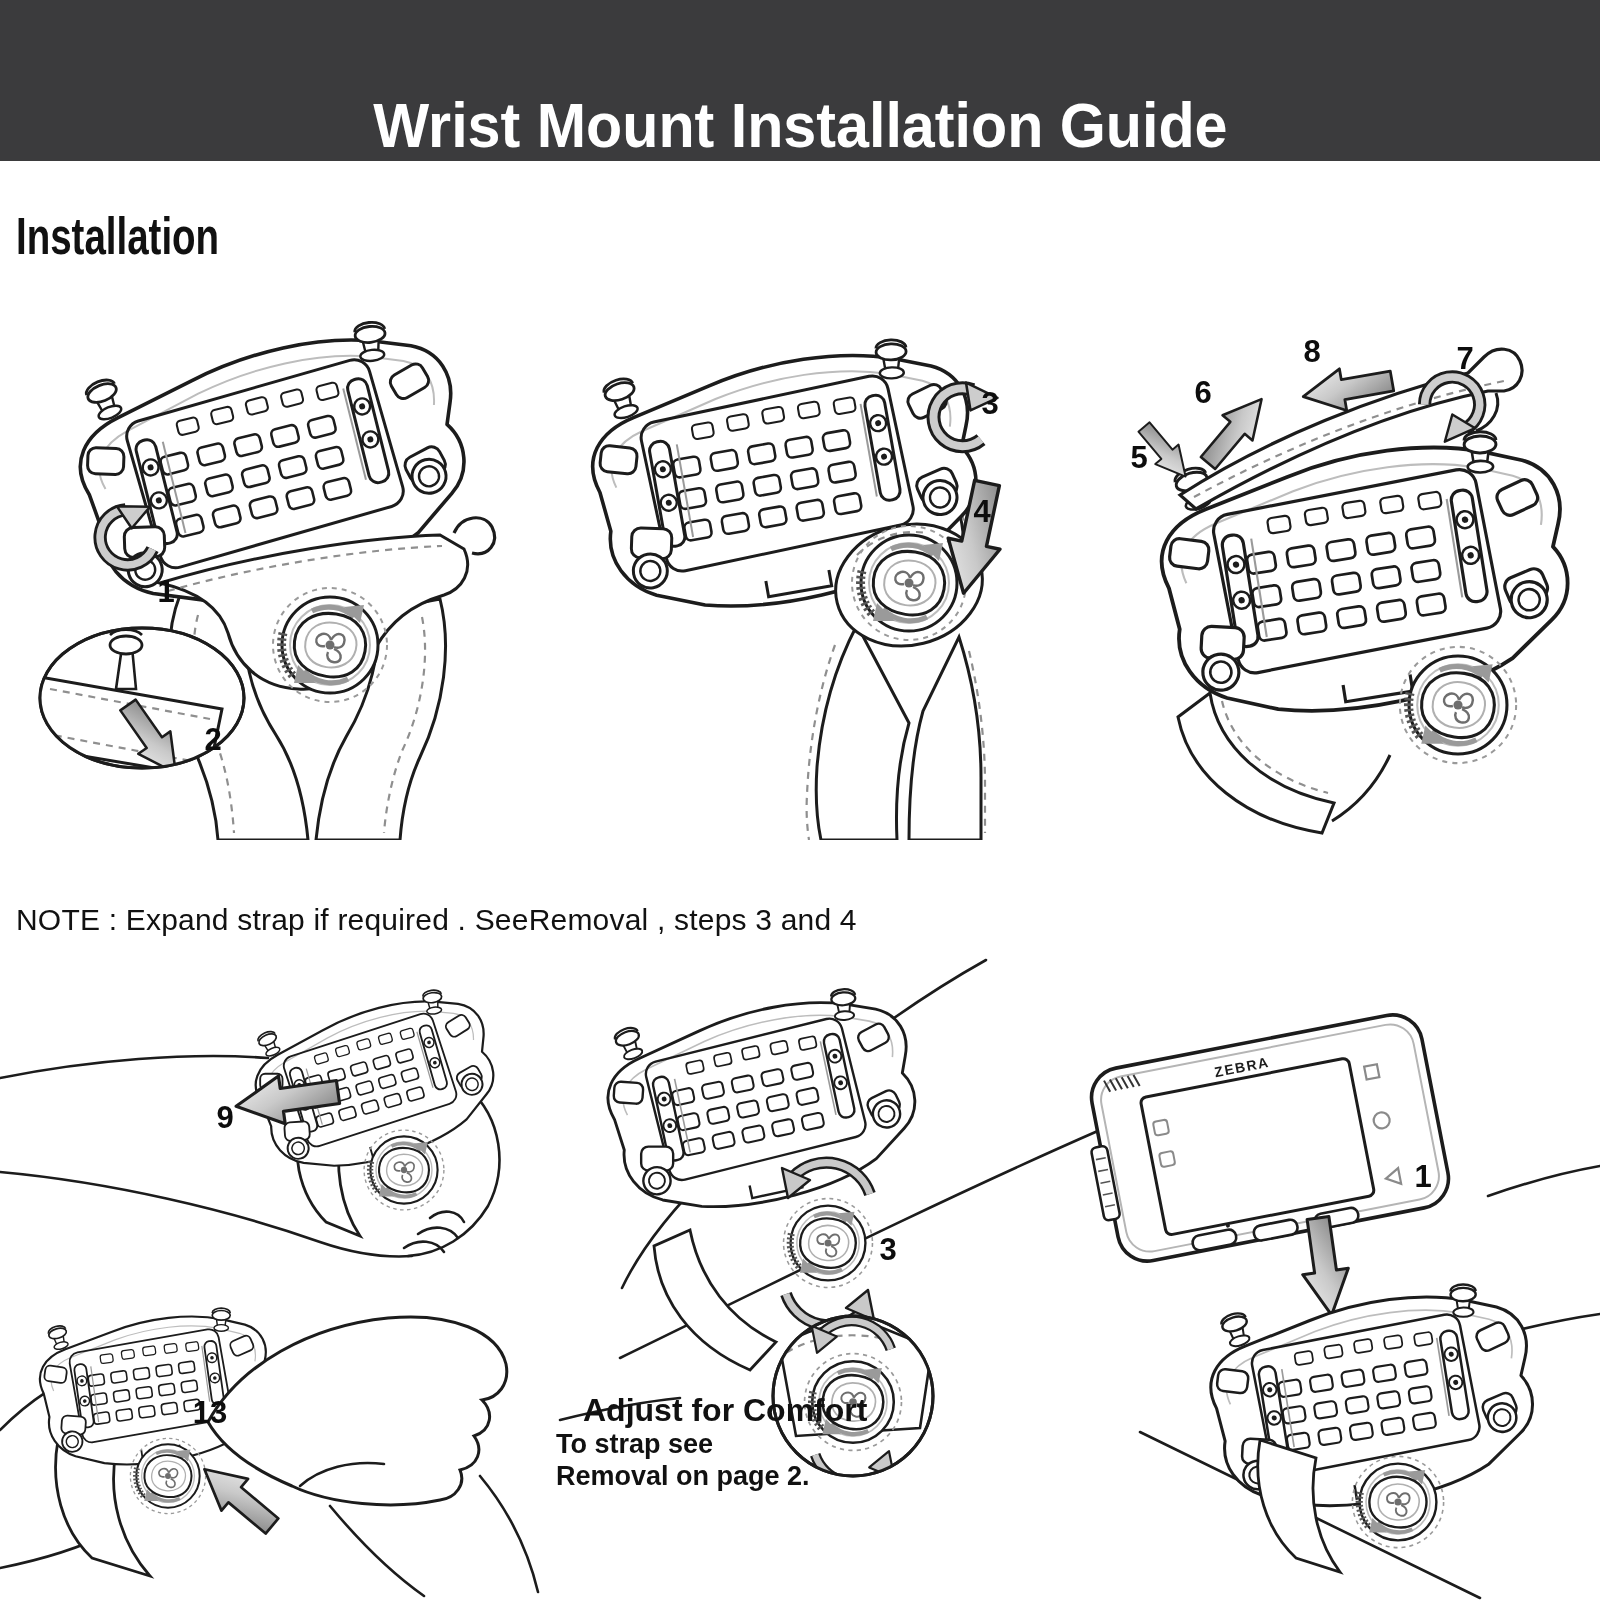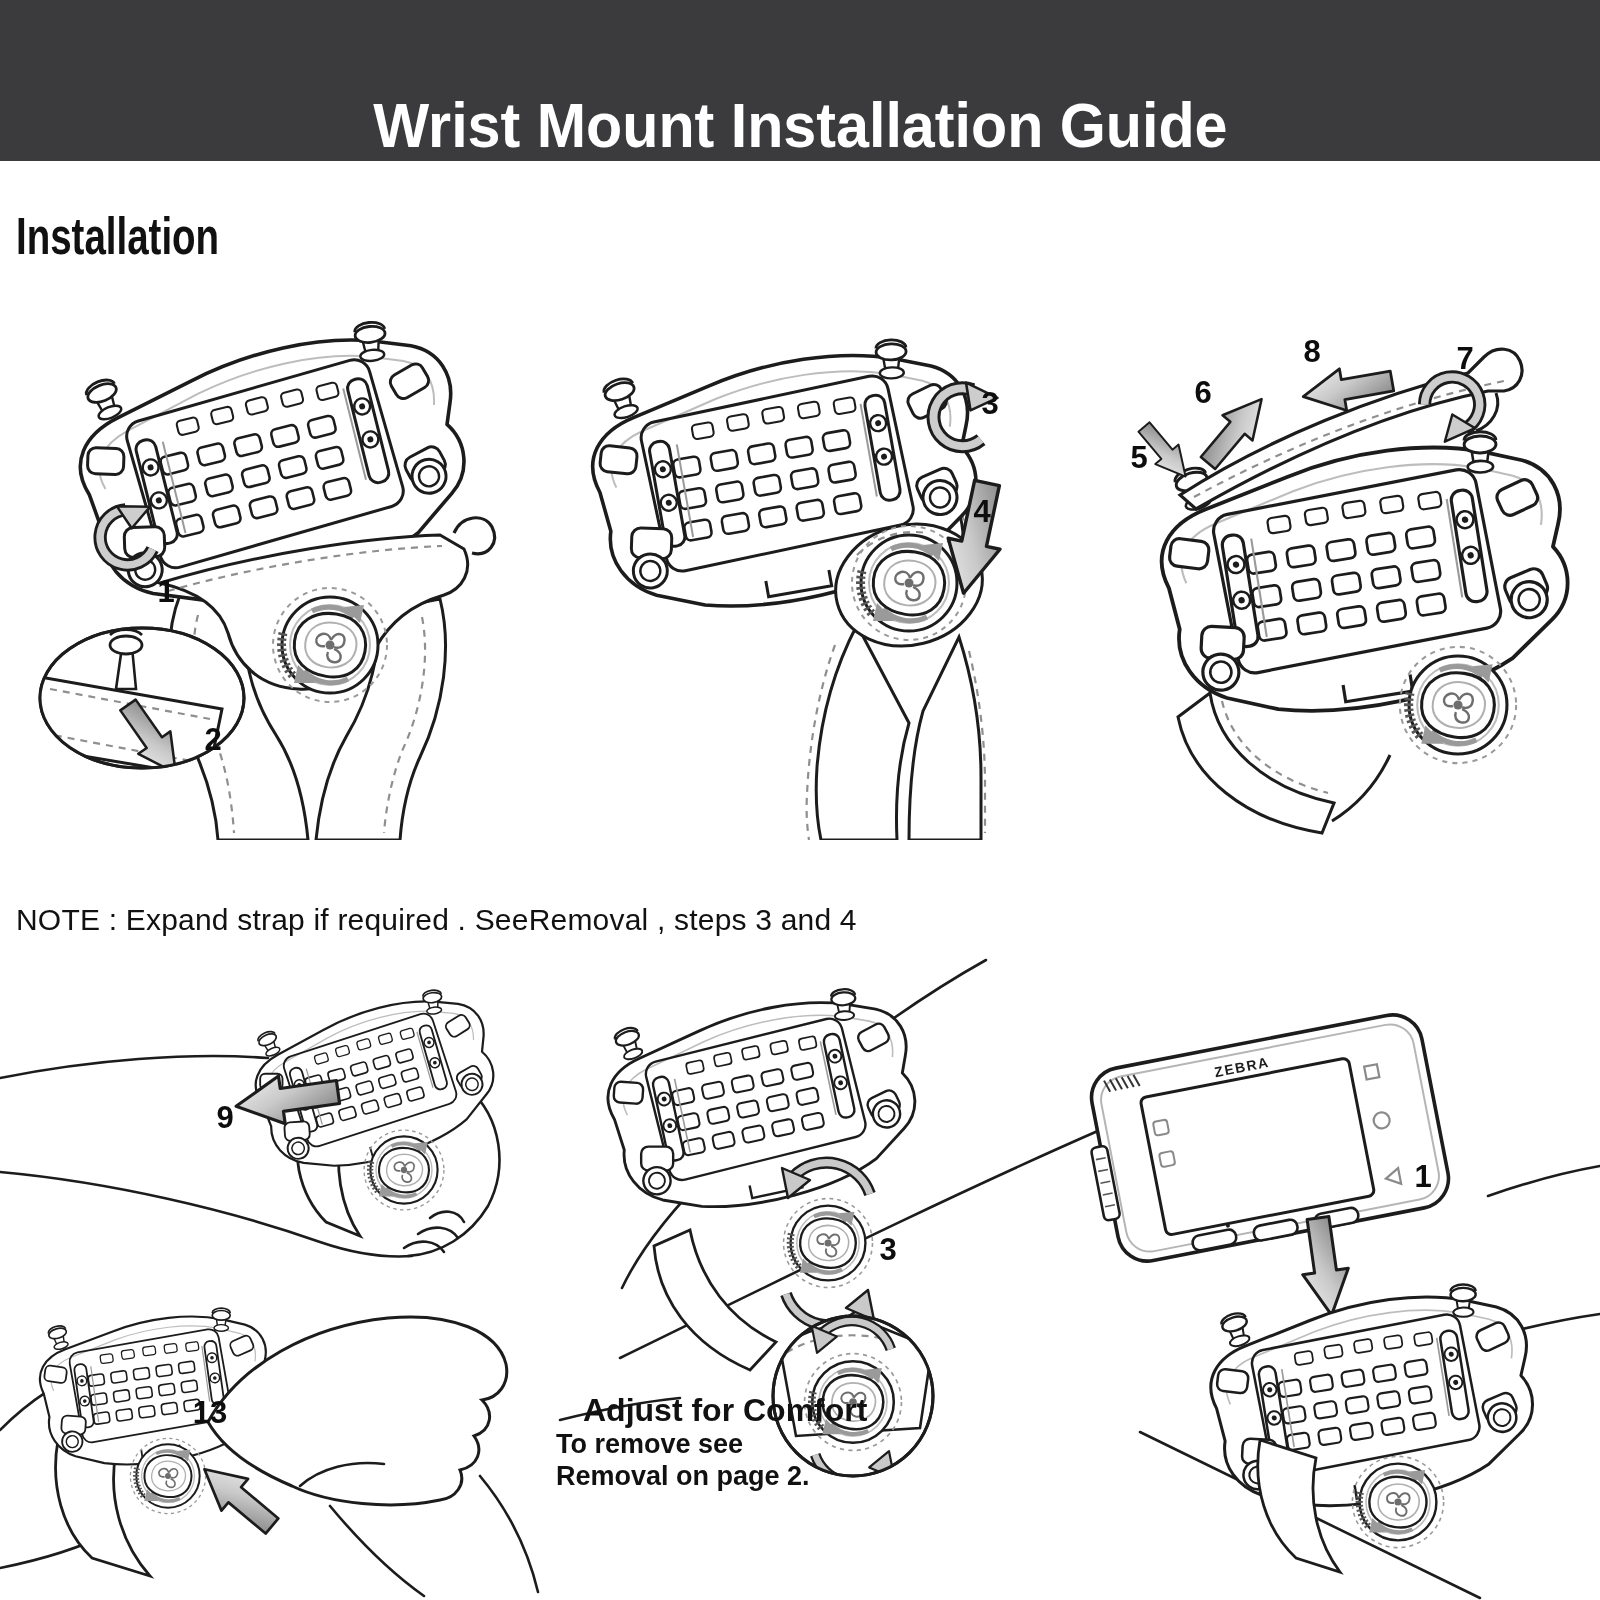--- a/index.html
+++ b/index.html
@@ -324,15 +324,15 @@
 <div class="num" style="left:1203px;top:393px">6</div>
 <div class="num" style="left:1465px;top:359px">7</div>
 <div class="num" style="left:1312px;top:352px">8</div>
 <div class="num" style="left:225px;top:1118px">9</div>
 <div class="num" style="left:210px;top:1413px">13</div>
 <div class="num" style="left:888px;top:1250px">3</div>
 <div class="num" style="left:1423px;top:1177px">1</div>
 
 <div class="cap" id="cap-adjust">Adjust for Comfort</div>
 <div class="cap" id="cap-remove">
-  <div>To remove see</div>
+  <div>To strap see</div>
   <div>Removal on page 2.</div>
 </div>
 
 </body></html>

